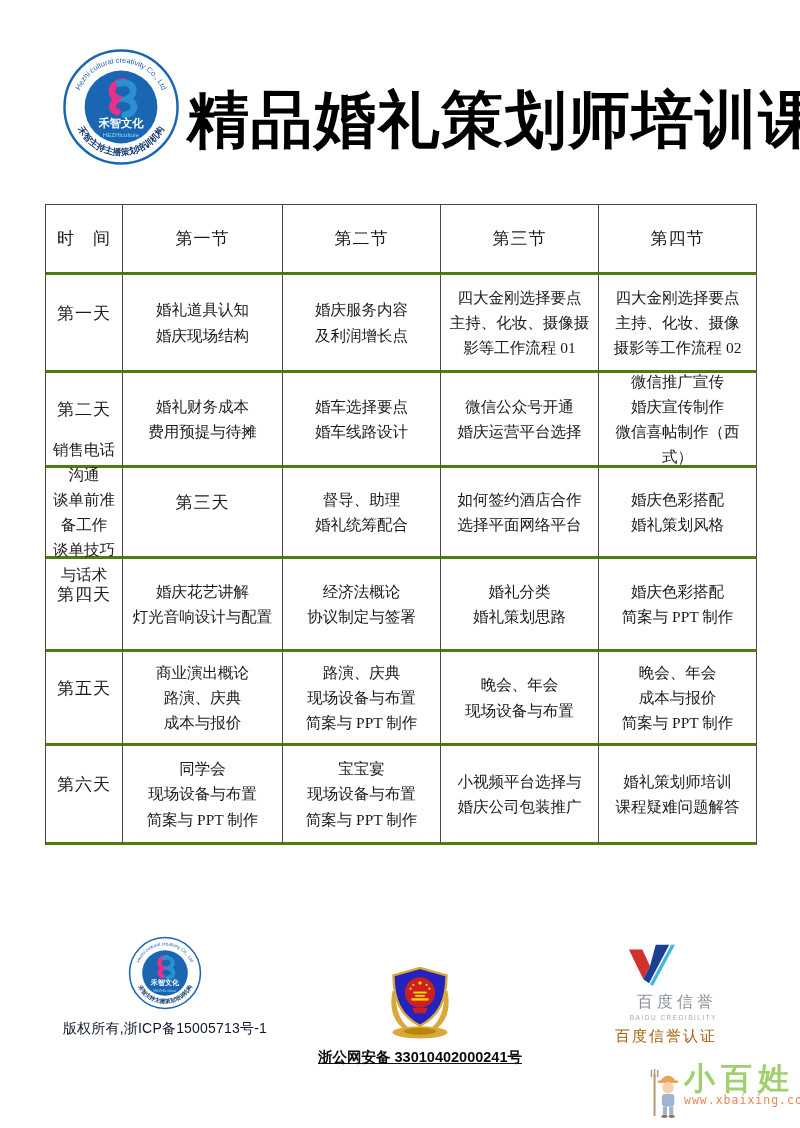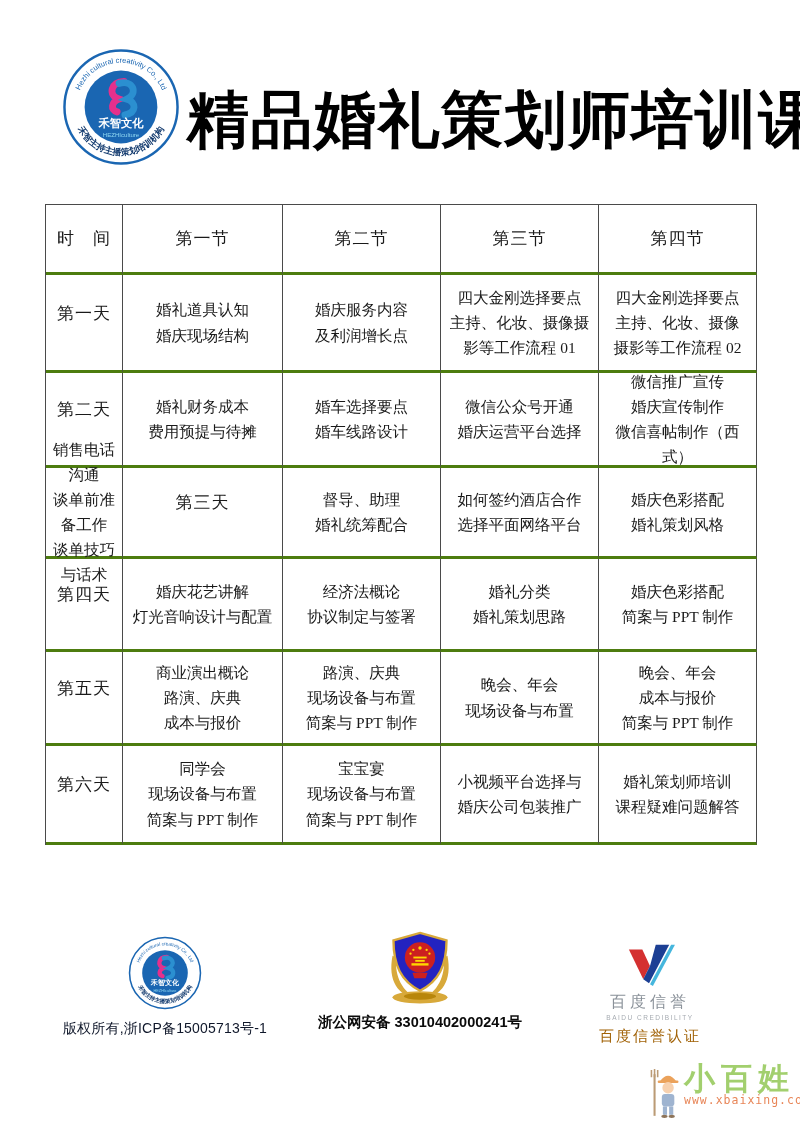--- a/index.html
+++ b/index.html
@@ -34,22 +34,22 @@
     display:flex; align-items:center; justify-content:center;
     text-align:center; font-size:15.5px; line-height:1.62;
     white-space:pre-line; padding:4px; color:#1a1a1a;
   }
   .cell.hd  { font-size:17px; letter-spacing:1px; }
   .cell.day { font-size:17px; padding-bottom:22px; letter-spacing:1px; }
 
   
   .footer-group { position:absolute; text-align:center; }
   .fg-left  { left:55px;  top:936px; width:220px; }
-  .fg-mid   { left:318px; top:929px; width:204px; }
-  .fg-right { left:583px; top:940px; width:134px; }
+  .fg-mid   { left:318px; top:964px; width:204px;text-decoration:underline; }
+  .fg-right { left:583px; top:940px; width:134px;text-align:right; }
   .hezhi-logo-sm { width:74px; height:74px; display:block; margin:0 auto; }
   .copyright-text {
     margin-top:10px; font-family:"Liberation Sans","DejaVu Sans",sans-serif;
     font-size:14px; color:#0f172a; letter-spacing:0.2px; white-space:nowrap;
   }
   .police-badge { width:72px; height:76px; display:block; margin:0 auto; }
   .police-text {
     margin-top:8px; font-family:"Liberation Sans","DejaVu Sans",sans-serif;
     font-size:14.5px; font-weight:700; color:#0a0a0a; white-space:nowrap;
   }

